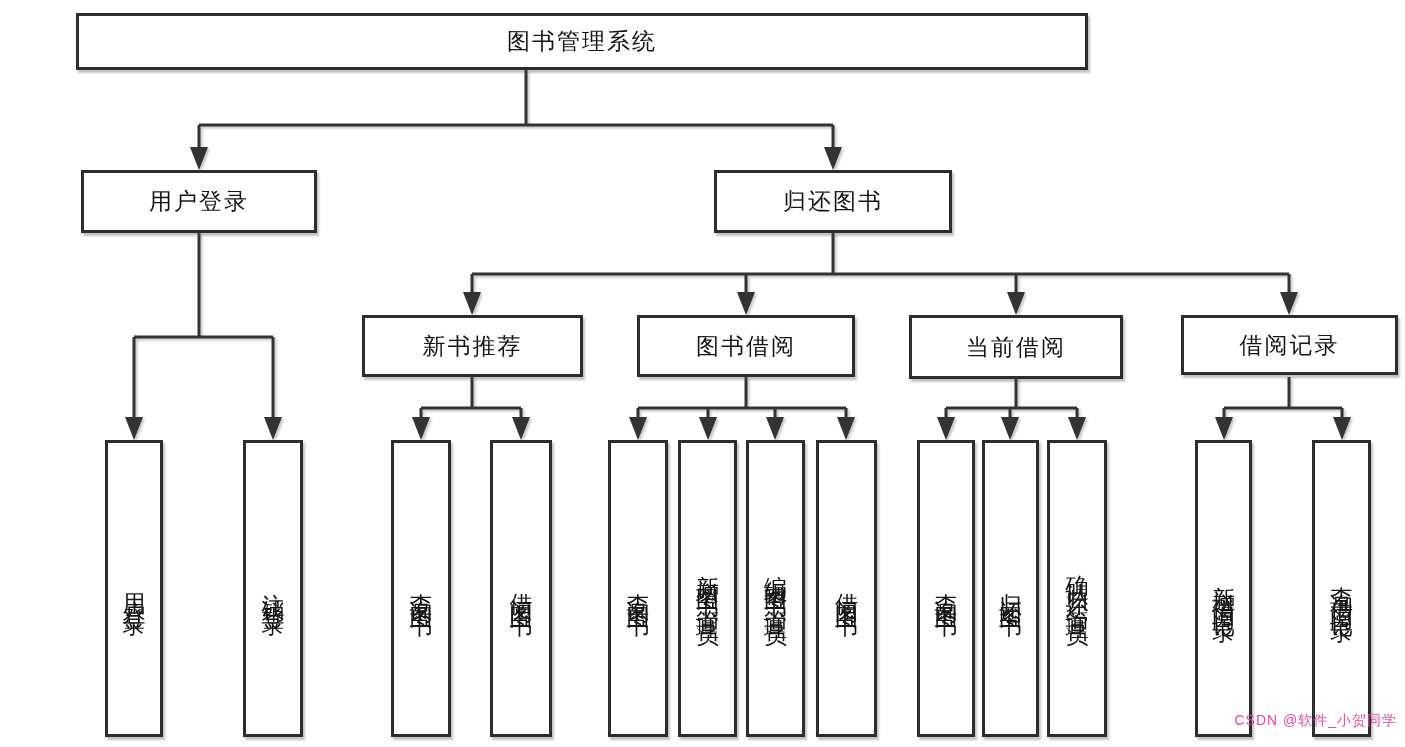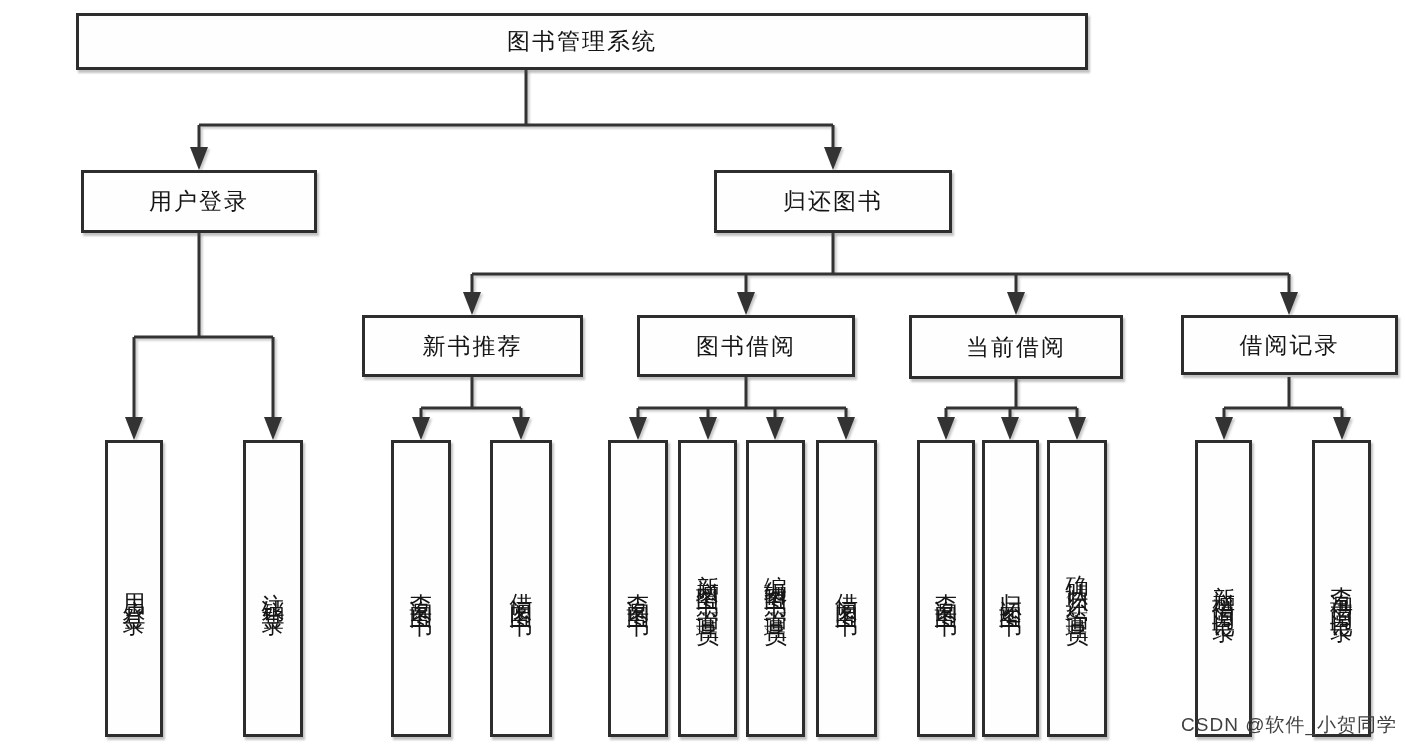--- a/index.html
+++ b/index.html
@@ -53,22 +53,22 @@
   }
   #connector-layer polygon {
     fill: #333333;
     stroke: none;
   }
   #watermark {
     position: absolute;
     right: 8px;
     top: 712px;
     z-index: 5;
-    font-size: 19px;
-    color: #404040;
+    font-size: 14px;
+    color: #ec4899;
     letter-spacing: 1px;
     white-space: nowrap;
     text-align: center;
   }
 </style>
 </head>
 <body>
 
 <div id="canvas">
 

